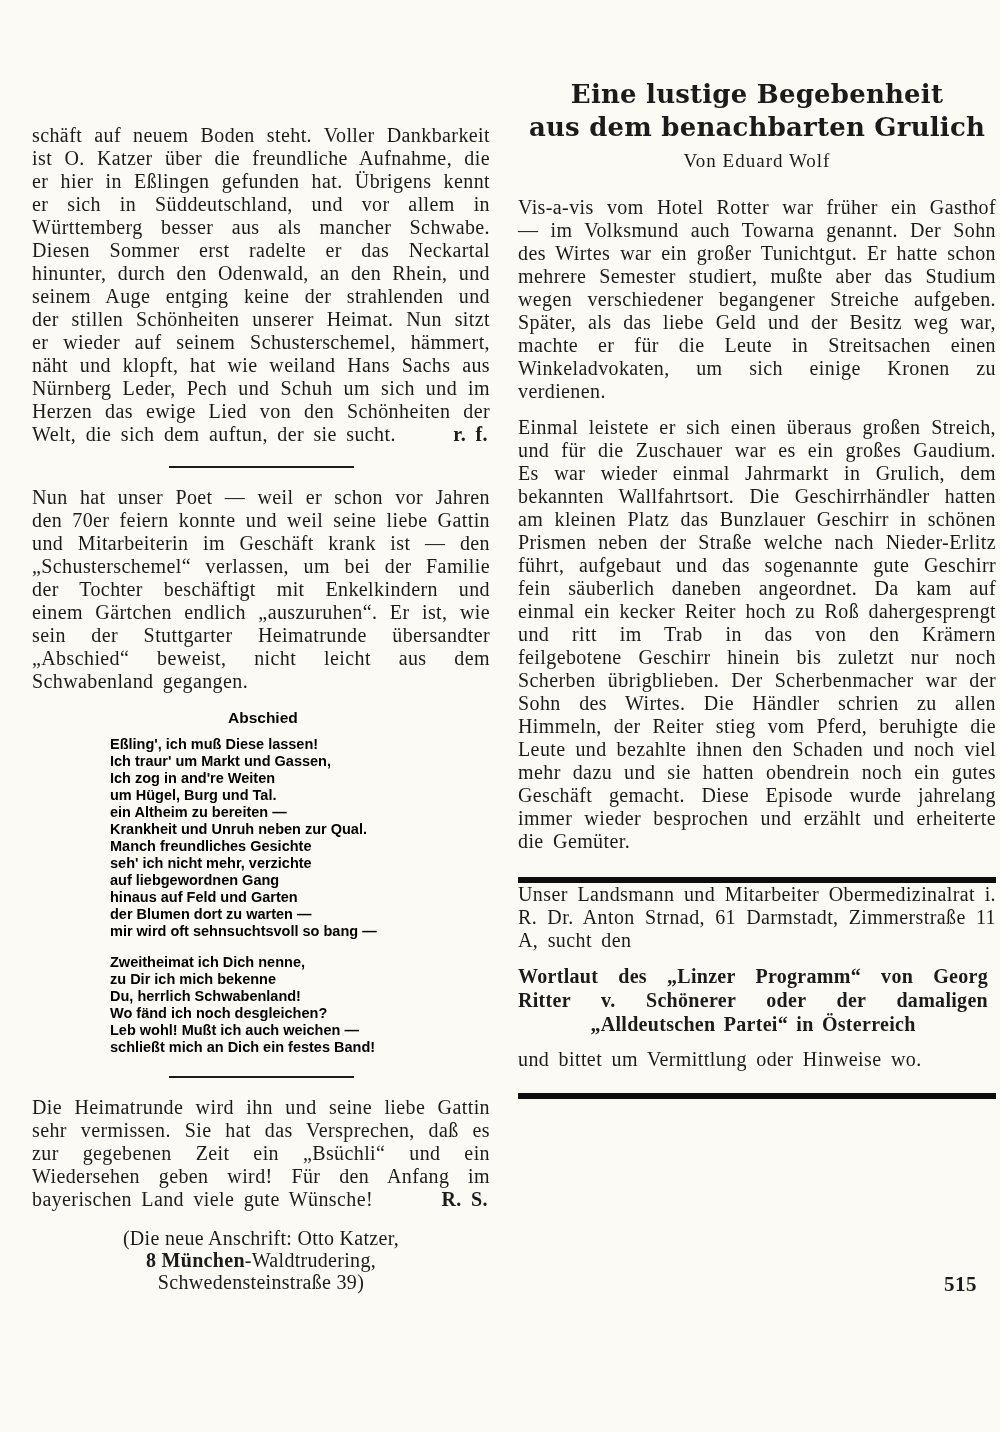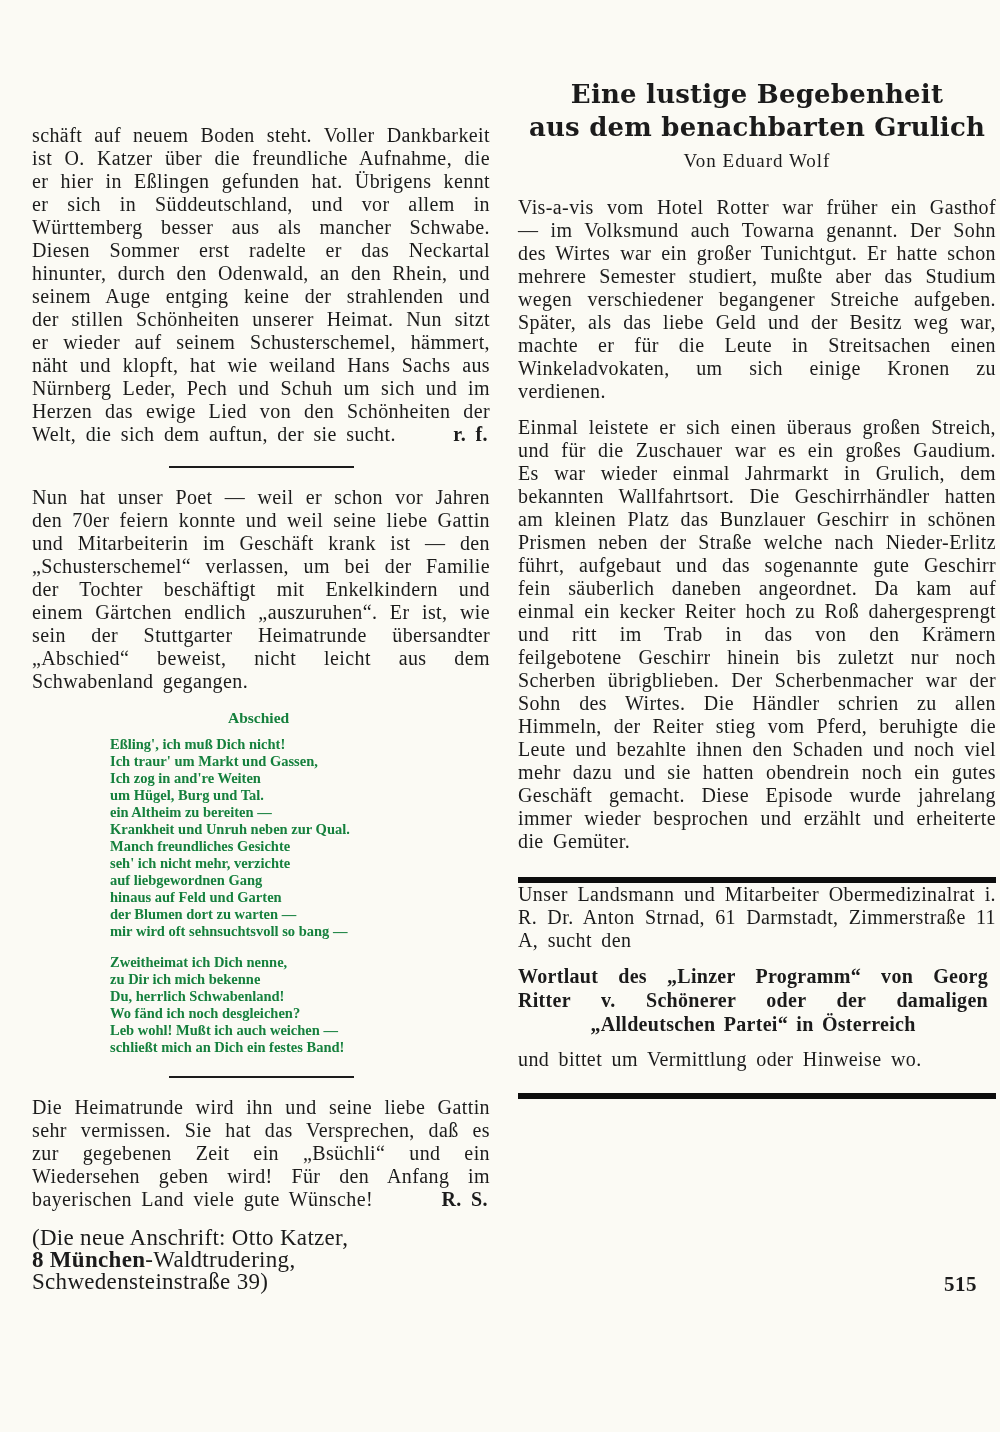--- a/index.html
+++ b/index.html
@@ -35,38 +35,39 @@
   }
 
   .thin-rule {
     width: 185px; height: 2px;
     background: #1b1b1b;
     margin: 20px auto 18px auto;
   }
 
   
   .poem {
-    font-family: Liberation Serif, serif;
+    font-family: Liberation Sans, sans-serif;
     font-weight: bold;
     font-size: 14.5px;
     line-height: 17px;
     padding-left: 78px;
-    color: #15803d;
+    color: #000000;
   }
   .poem-title {
     font-size: 15.5px;
     margin: 16px 0 10px 118px;
   }
   .poem-line { white-space: nowrap; }
   .stanza-gap { height: 14px; }
 
   .address {
     margin-top: 16px;
-    font-size: 23px;
+    font-size: 20px;
     line-height: 22px;
+    text-align: center;
     letter-spacing: 0.3px;
   }
 
   
   .story-headline {
     font-family: "DejaVu Serif", serif;
     font-weight: bold;
     font-size: 26px;
     line-height: 33px;
     text-align: center;
@@ -125,21 +126,21 @@
   <div class="col-left">
 
     <p class="body-text"><span>schäft auf neuem Boden steht. Voller Dankbarkeit ist O. Katzer über die freundliche Aufnahme, die er hier in Eßlingen gefunden hat. Übrigens kennt er sich in Süddeutschland, und vor allem in Württemberg besser aus als mancher Schwabe. Diesen Sommer erst radelte er das Neckartal hinunter, durch den Odenwald, an den Rhein, und seinem Auge entging keine der strahlenden und der stillen Schönheiten unserer Heimat. Nun sitzt er wieder auf seinem Schusterschemel, hämmert, näht und klopft, hat wie weiland Hans Sachs aus Nürnberg Leder, Pech und Schuh um sich und im Herzen das ewige Lied von den Schönheiten der Welt, die sich dem auftun, der sie sucht.</span><span class="sig">r. f.</span></p>
 
     <div class="thin-rule"></div>
 
     <p class="body-text">Nun hat unser Poet — weil er schon vor Jahren den 70er feiern konnte und weil seine liebe Gattin und Mitarbeiterin im Geschäft krank ist — den „Schusterschemel“ verlassen, um bei der Familie der Tochter beschäftigt mit Enkelkindern und einem Gärtchen endlich „auszuruhen“. Er ist, wie sein der Stuttgarter Heimatrunde übersandter „Abschied“ beweist, nicht leicht aus dem Schwabenland gegangen.</p>
 
     <div class="poem">
       <div class="poem-title">Abschied</div>
-      <div class="poem-line">Eßling', ich muß Dich nicht!</div>
+      <div class="poem-line">Eßling', ich muß Diese lassen!</div>
       <div class="poem-line">Ich traur' um Markt und Gassen,</div>
       <div class="poem-line">Ich zog in and're Weiten</div>
       <div class="poem-line">um Hügel, Burg und Tal.</div>
       <div class="poem-line">ein Altheim zu bereiten —</div>
       <div class="poem-line">Krankheit und Unruh neben zur Qual.</div>
       <div class="poem-line">Manch freundliches Gesichte</div>
       <div class="poem-line">seh' ich nicht mehr, verzichte</div>
       <div class="poem-line">auf liebgewordnen Gang</div>
       <div class="poem-line">hinaus auf Feld und Garten</div>
       <div class="poem-line">der Blumen dort zu warten —</div>

